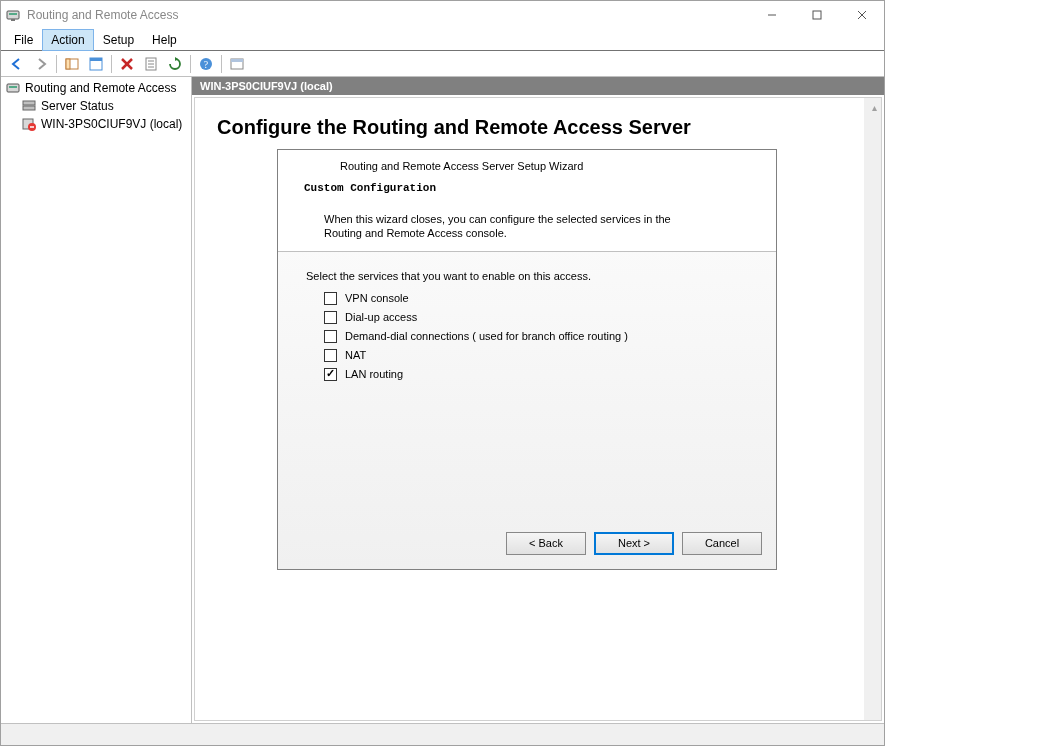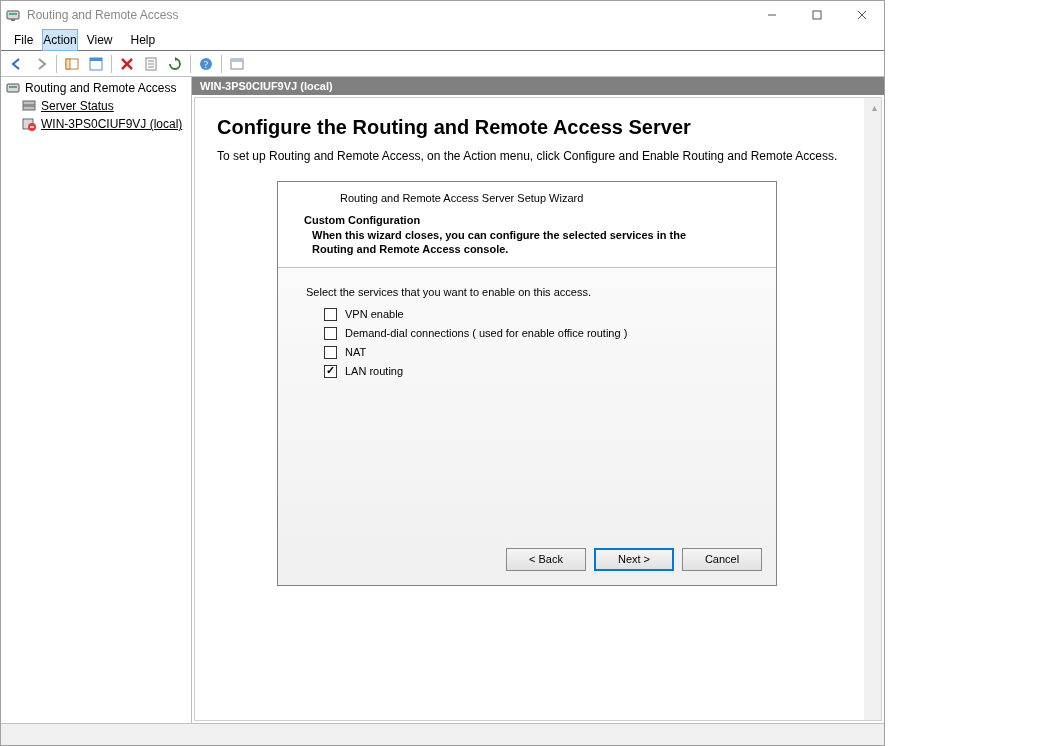--- a/index.html
+++ b/index.html
@@ -54,21 +54,21 @@
   }
   .menu-item {
     padding: 2px 9px;
     height: 22px;
     display: flex; align-items: center;
     cursor: default;
   }
   .menu-item.selected {
     background: #cde6f7;
     border: 1px solid #7eb4ea;
-    padding: 1px 0;
+    padding: 1px 8px;
   }
   
   .toolbar {
     height: 26px;
     display: flex;
     align-items: center;
     border-bottom: 1px solid #c0c0c0;
     padding: 0 4px;
     gap: 0;
   }
@@ -95,21 +95,21 @@
     overflow: auto;
   }
   .tree-item {
     display: flex;
     align-items: center;
     height: 18px;
     padding-left: 2px;
     gap: 4px;
     white-space: nowrap;
   }
-  .tree-item.level1 { padding-left: 18px; text-decoration: underline; }
+  .tree-item.level1 { padding-left: 18px; }
   .tree-item .node-icon {
     width: 16px; height: 16px;
     display: flex; align-items: center; justify-content: center;
   }
   .content-pane {
     flex: 1;
     display: flex;
     flex-direction: column;
     min-width: 0;
   }
@@ -173,27 +173,27 @@
     border-bottom: 1px solid #c0c0c0;
   }
   .wizard-head .w-title {
     font-size: 11px;
     margin-bottom: 10px;
     padding-left: 48px;
   }
   .wizard-head .w-sub {
     font-weight: bold;
     margin-left: 12px;
-    margin-bottom: 2px;
+    margin-bottom: 18px;
+    font-family: Liberation Mono, monospace;
   }
   .wizard-head .w-desc {
-    margin-left: 20px;
+    margin-left: 32px;
     max-width: 380px;
     line-height: 1.3;
-    font-weight: bold;
   }
   .wizard-body {
     padding: 18px 28px 10px 28px;
     min-height: 270px;
   }
   .wizard-body .prompt {
     margin-bottom: 10px;
   }
   .opt-row {
     display: flex;
@@ -273,21 +273,21 @@
             <line x1="1" y1="1" x2="9" y2="9" stroke="#555"></line>
             <line x1="9" y1="1" x2="1" y2="9" stroke="#555"></line>
           </svg>
       </div>
     </div>
   </div>
 
   <div class="menu-bar">
     <div class="menu-item">File</div>
     <div class="menu-item selected">Action</div>
-    <div class="menu-item">View</div>
+    <div class="menu-item">Setup</div>
     <div class="menu-item">Help</div>
   </div>
 
   <div class="toolbar">
     <div class="tb-btn">
       <svg width="16" height="16">
           <path d="M10 3 L4 8 L10 13" fill="none" stroke="#1e6fd6" stroke-width="2"></path>
         </svg>
     </div>
     <div class="tb-btn">
@@ -379,38 +379,41 @@
     </div>
 
     <div class="content-pane">
       <div class="content-header">WIN-3PS0CIUF9VJ (local)</div>
       <div class="content-body">
         <div class="content-scroll-track">
           <span class="content-scroll-thumb-top">▴</span>
         </div>
         <div class="content-text">
           <div class="content-h1">Configure the Routing and Remote Access Server</div>
-          <div class="content-p">To set up Routing and Remote Access, on the Action menu, click Configure and Enable Routing and Remote Access.</div>
 
           <div class="wizard">
             <div class="wizard-head">
               <div class="w-title">Routing and Remote Access Server Setup Wizard</div>
               <div class="w-sub">Custom Configuration</div>
               <div class="w-desc">When this wizard closes, you can configure the selected services in the Routing and Remote Access console.</div>
             </div>
             <div class="wizard-body">
               <div class="prompt">Select the services that you want to enable on this access.</div>
 
               <div class="opt-row">
                 <span class="chk"></span>
-                <span>VPN enable</span>
+                <span>VPN console</span>
               </div>
               <div class="opt-row">
                 <span class="chk"></span>
-                <span>Demand-dial connections ( used for enable office routing )</span>
+                <span>Dial-up access</span>
+              </div>
+              <div class="opt-row">
+                <span class="chk"></span>
+                <span>Demand-dial connections ( used for branch office routing )</span>
               </div>
               <div class="opt-row">
                 <span class="chk"></span>
                 <span>NAT</span>
               </div>
               <div class="opt-row">
                 <span class="chk checked"></span>
                 <span>LAN routing</span>
               </div>
             </div>

